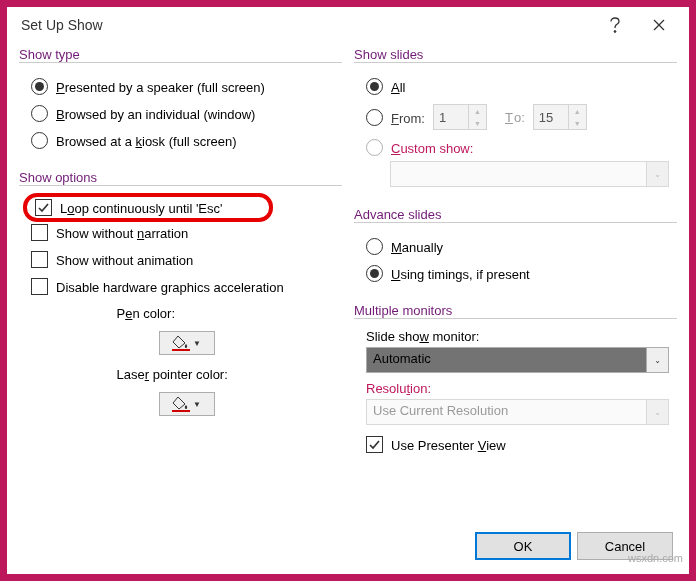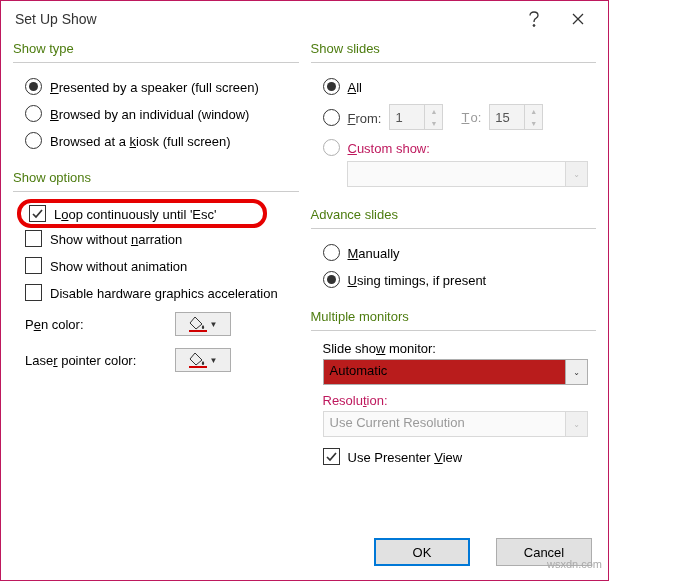--- a/index.html
+++ b/index.html
@@ -1,51 +1,51 @@
 <!DOCTYPE html>
 <html><head>
 <meta charset="utf-8">
 <style>
 * { box-sizing: border-box; font-family: "Segoe UI", Tahoma, sans-serif; font-size: 13px; }
 body { margin: 0; background: #fff; }
-.dialog { width: 609px; height: 581px; border: 1px solid #be185d; background: #fff; position: relative; }
+.dialog { width: 696px; height: 581px; border: 7px solid #be185d; background: #fff; position: relative; }
 .titlebar { height: 36px; display: flex; align-items: center; padding: 0 8px 0 14px; }
 .title { flex: 1; font-size: 14px; color: #333; }
 .tb-btn { width: 44px; height: 30px; display: flex; align-items: center; justify-content: center; color: #333; }
 .tb-btn svg { stroke: #333; }
 .body { display: flex; padding: 4px 12px 8px 12px; gap: 12px; }
 .col { flex: 1; display: flex; flex-direction: column; gap: 6px; }
 .group { border: none; padding: 0; margin: 0 0 10px 0; }
-.group-title { color: #4d7c0f; padding-bottom: 6px; border-bottom: 1px solid #ccc; margin-bottom: 10px; }
+.group-title { color: #701a75; border-bottom: 1px solid #ccc; margin-bottom: 10px; }
 .opt { display: flex; align-items: flex-end; gap: 8px; padding: 5px 8px 5px 12px; }
 .radio, .chk { width: 17px; height: 17px; border: 1px solid #333; display: inline-flex; align-items: center; justify-content: center; flex-shrink: 0; }
 .radio { border-radius: 50%; }
 .radio.sel::after { content: ""; width: 9px; height: 9px; background: #333; border-radius: 50%; }
 .chk.sel svg { display: block; }
 .chk svg { display: none; }
 .disabled { color: #be185d; }
 .disabled .radio, .disabled .chk { border-color: #b0b0b0; }
 .u { text-decoration: underline; }
-.row-lbl { display: flex; align-items: center; gap: 10px; padding: 6px 0 6px 12px; }
+.row-lbl { display: flex; align-items: center; gap: 10px; padding: 6px 0 6px 12px; flex-direction: column; }
 .row-lbl .lbl { width: 140px; }
 .color-btn { width: 56px; height: 24px; border: 1px solid #adadad; background: #efefef; display: flex; align-items: center; justify-content: center; gap: 3px; }
 .spin { width: 54px; height: 26px; border: 1px solid #c0c0c0; display: flex; background: #fff; }
 .spin.dis { background: #f3f3f3; color: #9a9a9a; border-color: #d4d4d4; }
 .spin input { border: none; width: 34px; padding: 0 5px; background: transparent; font-size: 13px; outline: none; }
 .spin .arrows { width: 18px; display: flex; flex-direction: column; border-left: 1px solid #c0c0c0; }
 .spin.dis .arrows { border-color: #d4d4d4; }
 .spin .arrows div { flex: 1; display: flex; align-items: center; justify-content: center; font-size: 7px; color: #555; }
 .spin.dis .arrows div { color: #bbb; }
 .slide-row { display: flex; align-items: center; gap: 8px; padding: 4px 0 4px 12px; }
-.dd { display: flex; height: 26px; border: 1px solid #adadad; background: #b91c1c; }
+.dd { display: flex; height: 26px; border: 1px solid #adadad; background: #737373; }
 .dd.dis { border-color: #d9d9d9; color: #9a9a9a; background: #fafafa; }
 .dd .val { flex: 1; padding: 3px 6px; }
 .dd .btn { width: 22px; border-left: 1px solid #adadad; display: flex; align-items: center; justify-content: center; background: #efefef; }
 .dd.dis .btn { border-color: #d9d9d9; background: #f0f0f0; }
-.footer { position: absolute; bottom: 0; left: 4px; right: 0; display: flex; justify-content: flex-end; gap: 26px; padding: 14px 16px; }
+.footer { position: absolute; bottom: 0; left: 4px; right: 0; display: flex; justify-content: flex-end; gap: 6px; padding: 14px 16px; }
 .fbtn { min-width: 96px; height: 28px; border: 1px solid #adadad; background: #e1e1e1; display: flex; align-items: center; justify-content: center; }
 .fbtn.primary { border: 2px solid #0078d7; }
 .highlight { border: 4px solid #e60000; border-radius: 14px; padding: 2px 6px 2px 8px !important; margin: -3px 0 -3px 4px; width: 250px; }
 .chev { font-size: 8px; color: #333; }
 .dd.dis .chev { color: #bbb; }
 .watermark { position: absolute; bottom: 10px; right: 6px; font-size: 11px; color: #aaa; }
 .lblsm { color: #404040; }
 .tolbl { color: #9a9a9a; text-decoration: underline; margin-left: 10px; }
 </style>
 </head>

